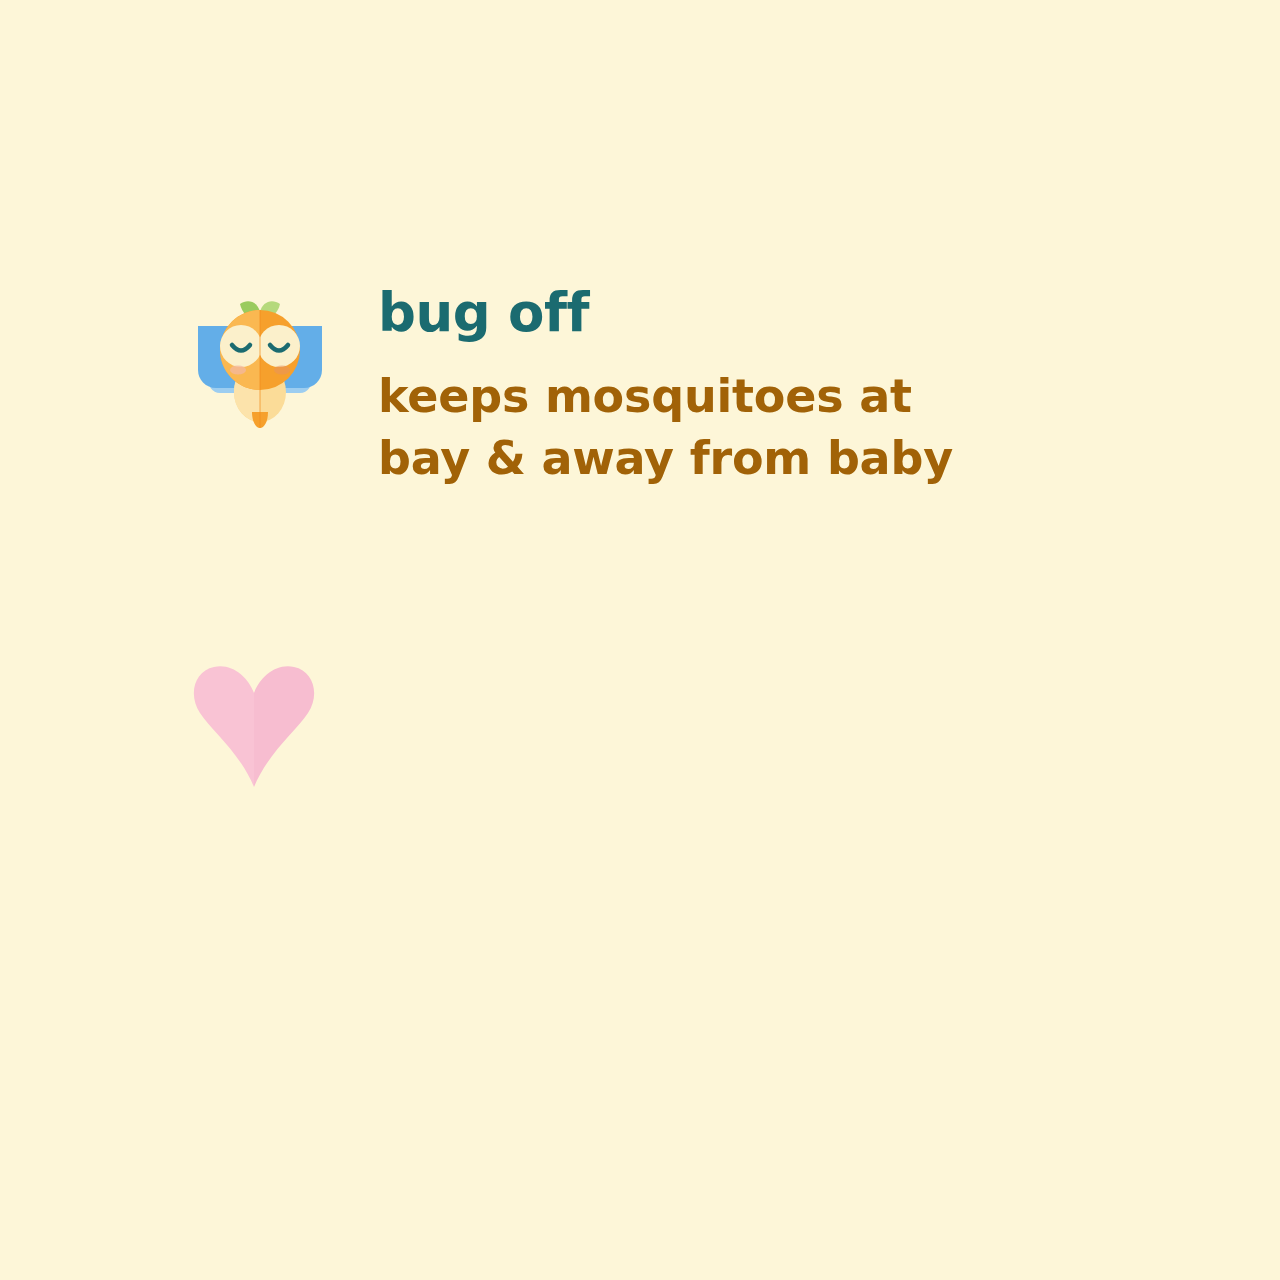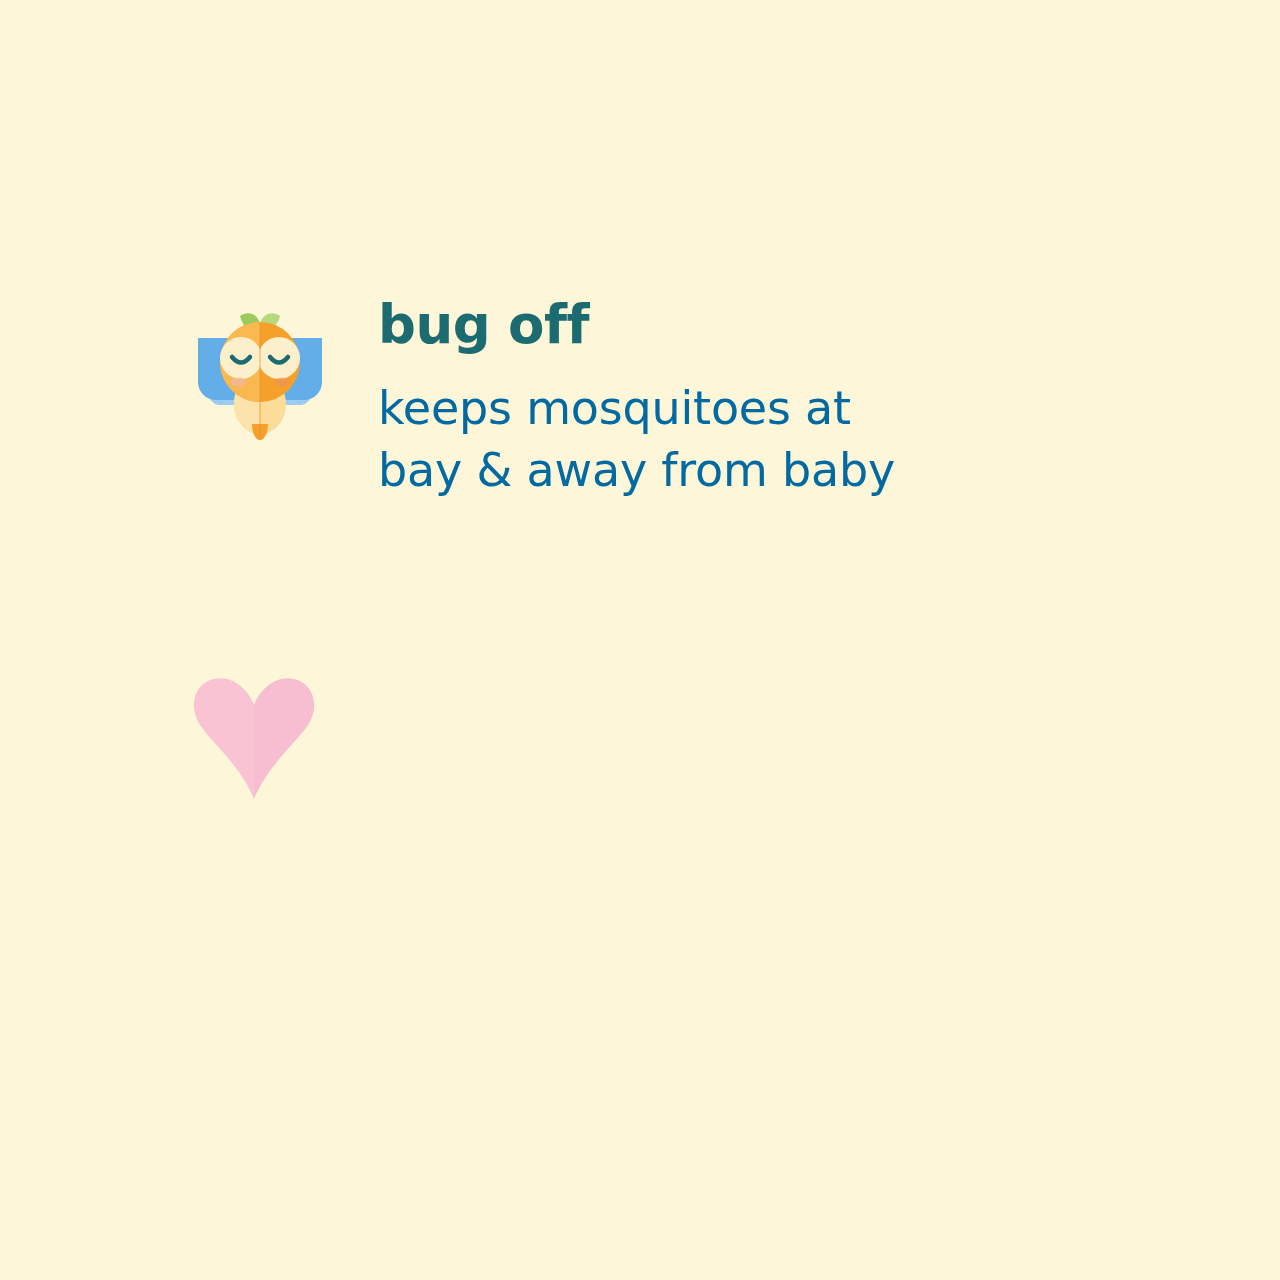--- a/index.html
+++ b/index.html
@@ -12,21 +12,20 @@
     background: #FDF6D8;
     font-family: "Liberation Sans", sans-serif;
     overflow: hidden;
   }
 
   .page {
     position: relative;
     width: 1280px;
     height: 956px;
     background: #FDF6D8;
-    margin-top: 12px;
   }
 
   
   .feature {
     position: absolute;
     display: flex;
     align-items: flex-start;
   }
 
   #feature-bug-off  { left: 190px; top: 286px; }
@@ -51,24 +50,24 @@
     font-family: "DejaVu Sans", "Liberation Sans", sans-serif;
     font-size: 53px;
     font-weight: 700;
     letter-spacing: -0.5px;
     line-height: 1.0;
     margin: 0 0 26px 0;
     white-space: nowrap;
   }
 
   .feature-body {
-    color: #0369a1;
+    color: #a16207;
     font-family: "DejaVu Sans", "Liberation Sans", sans-serif;
     font-size: 46px;
-    font-weight: 400;
+    font-weight: 700;
     line-height: 1.35;
     letter-spacing: -0.2px;
     margin: 0;
     white-space: pre-line;
   }
 
   #feature-good-to-know .feature-title { margin-bottom: 32px; }
 
   .icon-svg { display: block; }
 </style>

